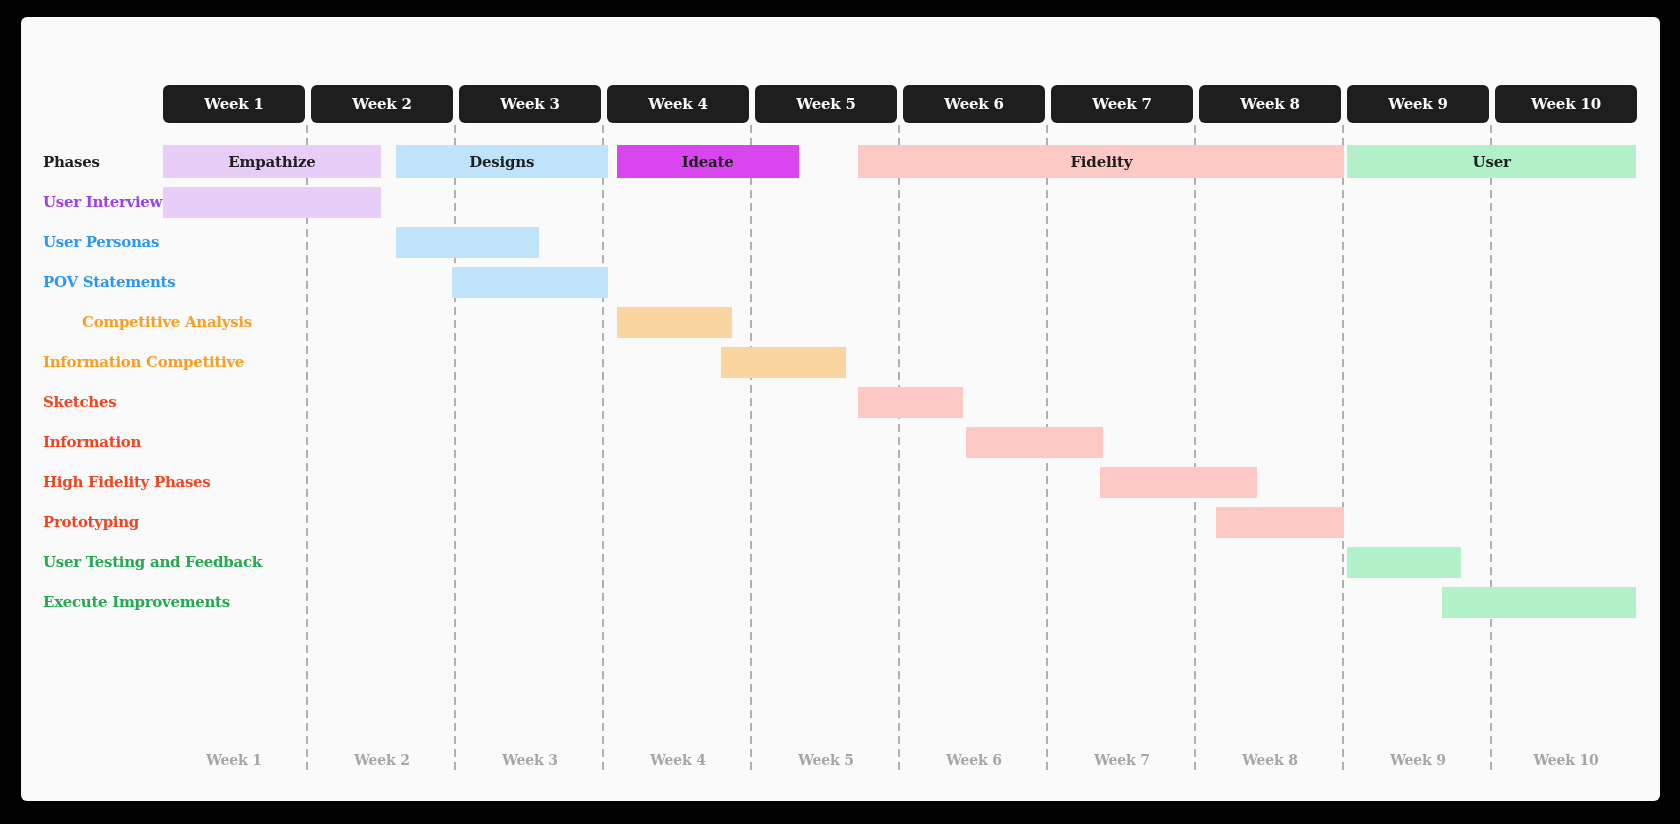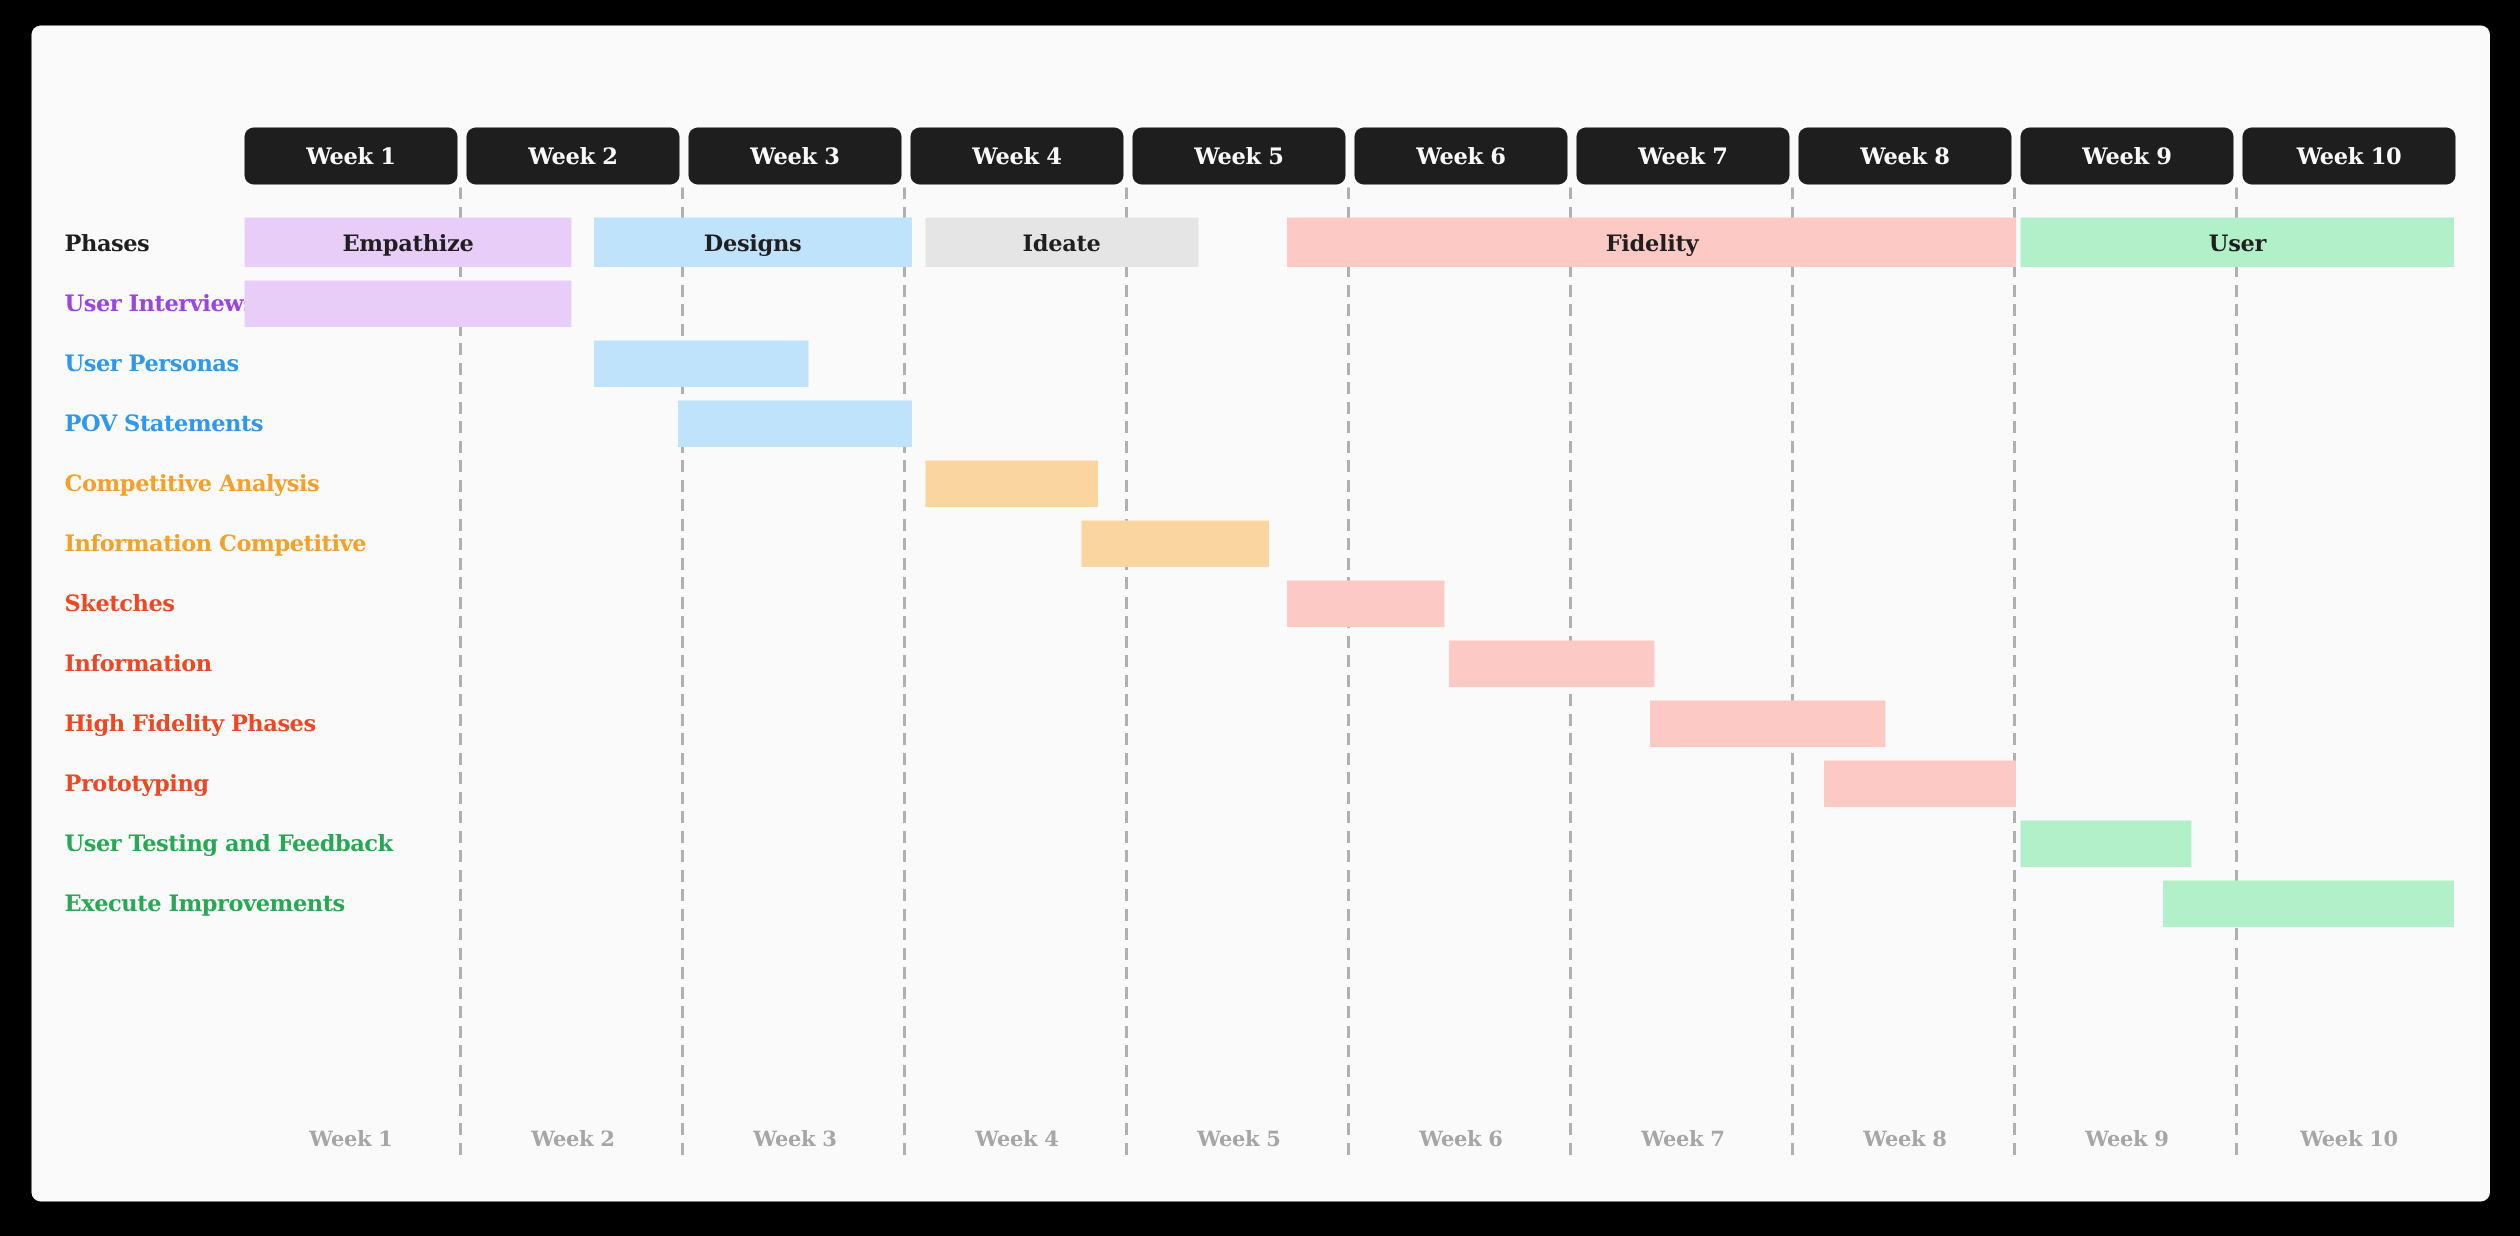--- a/index.html
+++ b/index.html
@@ -47,32 +47,32 @@
         <div class="pill" style="left: 882px;">Week 6</div>
         <div class="pill" style="left: 1030px;">Week 7</div>
         <div class="pill" style="left: 1178px;">Week 8</div>
         <div class="pill" style="left: 1326px;">Week 9</div>
         <div class="pill" style="left: 1474px;">Week 10</div>
       </div>
     <div class="row-label phases-label">Phases</div>
     <div id="phase-bars">
         <div class="phase-bar" style="left: 142px; width: 218px; background: rgb(233, 205, 249);">Empathize</div>
         <div class="phase-bar" style="left: 374.7px; width: 212.1px; background: rgb(191, 227, 251);">Designs</div>
-        <div class="phase-bar" style="left: 595.7px; width: 182px; background: #e5e5e5;">Ideate</div>
+        <div class="phase-bar" style="left: 595.7px; width: 182px; background: #d946ef;">Ideate</div>
         <div class="phase-bar" style="left: 837.3px; width: 486.1px; background: rgb(253, 201, 197);">Fidelity</div>
         <div class="phase-bar" style="left: 1326.3px; width: 288.7px; background: rgb(178, 240, 201);">User</div>
       </div>
     <div id="task-rows">
         <div class="row-label" style="top: 185px; color: rgb(156, 67, 232);">User Interviews</div>
         <div class="task-bar" style="top: 170px; left: 142px; width: 218px; background: rgb(233, 205, 249);"></div>
         <div class="row-label" style="top: 225px; color: rgb(46, 151, 239);">User Personas</div>
         <div class="task-bar" style="top: 210px; left: 374.7px; width: 142.9px; background: rgb(191, 227, 251);"></div>
         <div class="row-label" style="top: 265px; color: rgb(46, 151, 239);">POV Statements</div>
         <div class="task-bar" style="top: 250px; left: 430.7px; width: 156.1px; background: rgb(191, 227, 251);"></div>
-        <div class="row-label" style="top: 305px; color: rgb(245, 160, 40);">Competitive Analysis</div>
+        <div class="row-label" style="top: 305px; color: rgb(245, 160, 40); margin-left: 39px;">Competitive Analysis</div>
         <div class="task-bar" style="top: 290px; left: 595.7px; width: 114.9px; background: rgb(251, 213, 160);"></div>
         <div class="row-label" style="top: 345px; color: rgb(245, 160, 40);">Information Competitive</div>
         <div class="task-bar" style="top: 330px; left: 700.3px; width: 125.2px; background: rgb(251, 213, 160);"></div>
         <div class="row-label" style="top: 385px; color: rgb(238, 71, 35);">Sketches</div>
         <div class="task-bar" style="top: 370px; left: 837.3px; width: 104.6px; background: rgb(253, 201, 197);"></div>
         <div class="row-label" style="top: 425px; color: rgb(238, 71, 35);">Information</div>
         <div class="task-bar" style="top: 410px; left: 944.8px; width: 137px; background: rgb(253, 201, 197);"></div>
         <div class="row-label" style="top: 465px; color: rgb(238, 71, 35);">High Fidelity Phases</div>
         <div class="task-bar" style="top: 450px; left: 1078.8px; width: 157.6px; background: rgb(253, 201, 197);"></div>
         <div class="row-label" style="top: 505px; color: rgb(238, 71, 35);">Prototyping</div>

